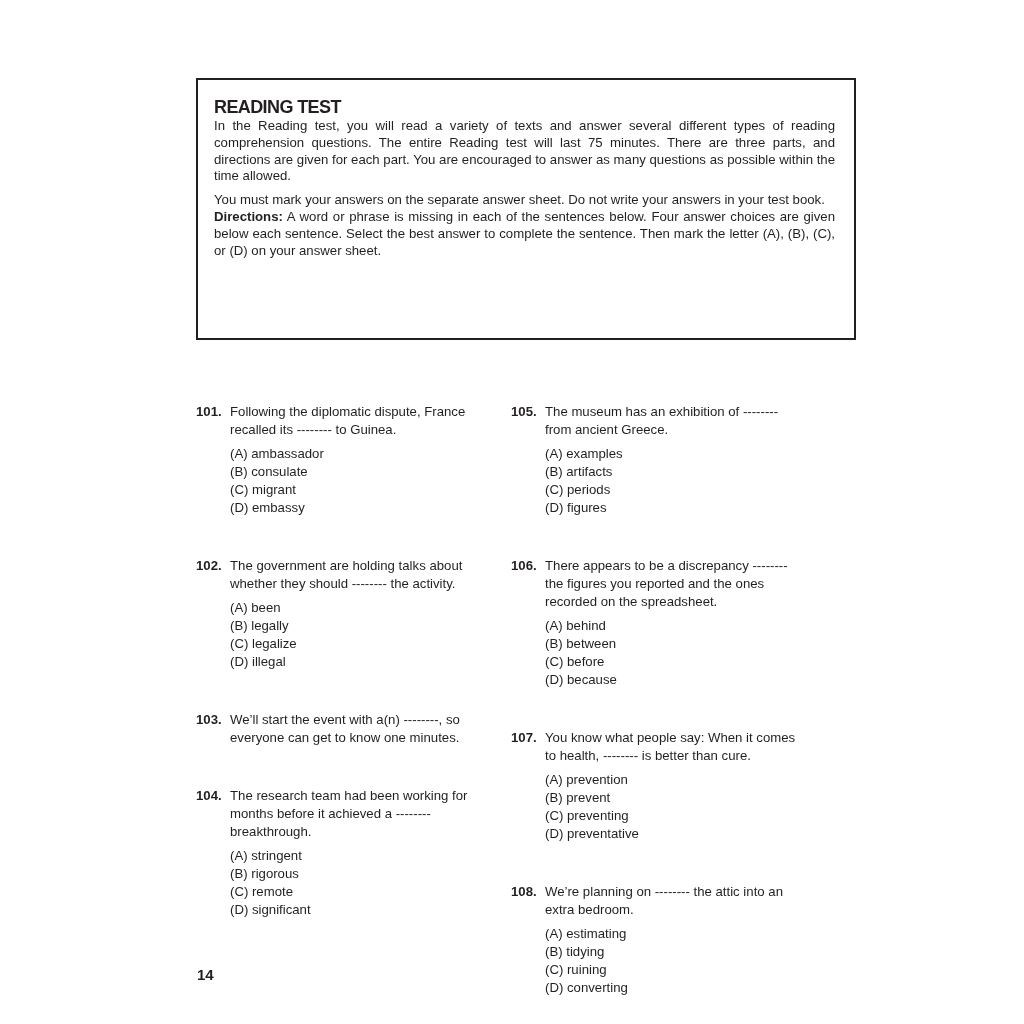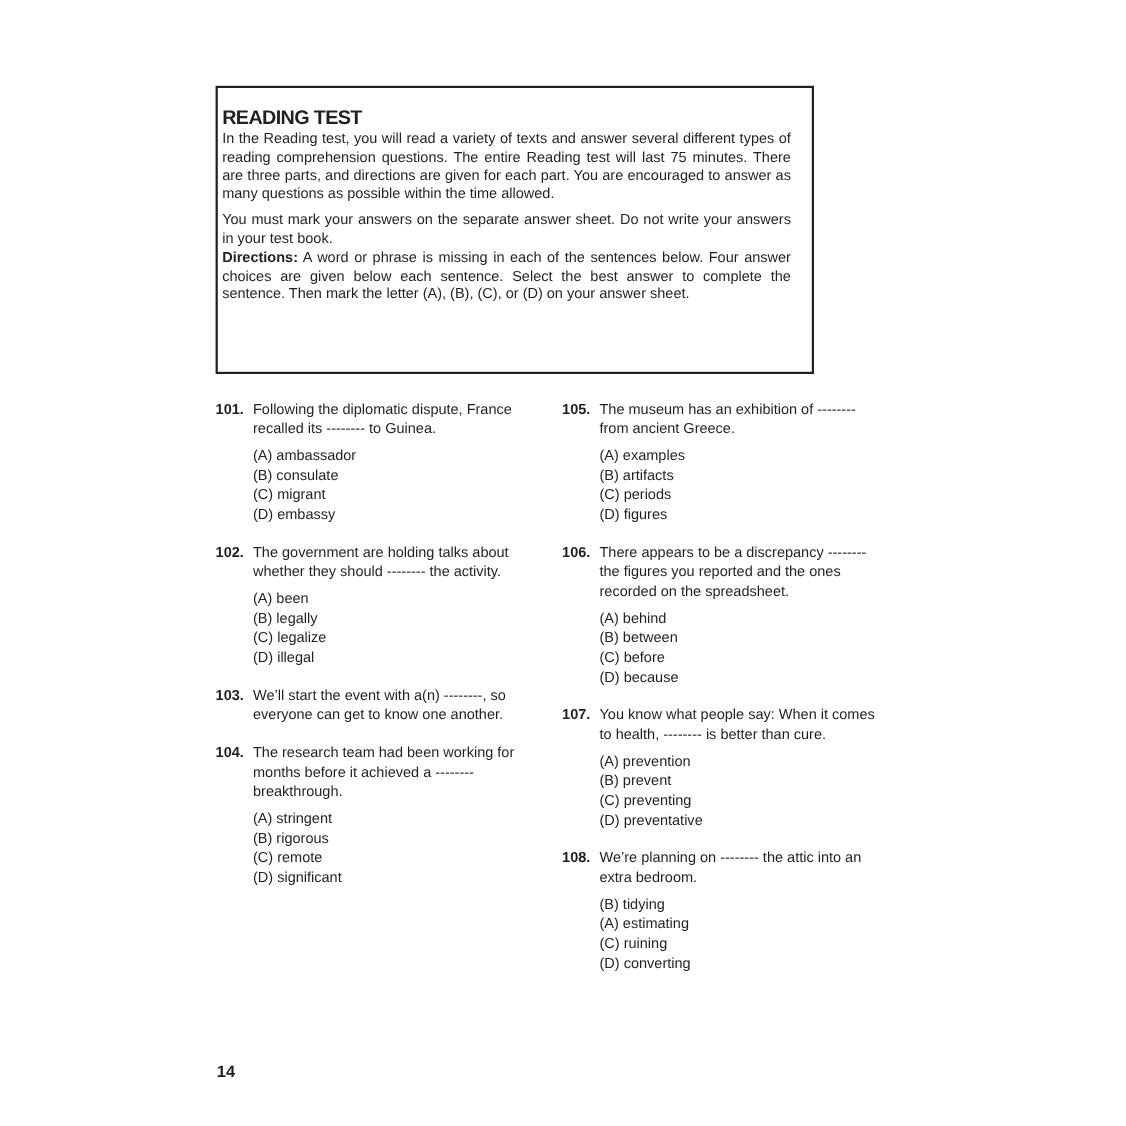--- a/index.html
+++ b/index.html
@@ -1,27 +1,27 @@
 <!DOCTYPE html>
 <html><head>
   <meta charset="utf-8">
   <style>
     html, body { margin: 0; padding: 0; background: #ffffff; }
     body { width: 1024px; height: 1024px; position: relative; overflow: hidden; color: #231f20; font-family: "Liberation Sans", sans-serif; }
-    .box { position: absolute; left: 196px; top: 78px; width: 544px; height: 262px; border: 2px solid #231f20; box-sizing: border-box; padding: 16px 19px 0 4px; }
+    .box { position: absolute; left: 196px; top: 78px; width: 660px; height: 262px; border: 2px solid #231f20; box-sizing: border-box; padding: 16px 19px 0 16px; }
     .box h1 { margin: 0; font-family: "Liberation Sans", sans-serif; font-weight: bold; font-size: 18px; letter-spacing: -0.6px; line-height: 22px; }
     .box h2 { margin: 16px 0 0 0; font-weight: bold; font-size: 18px; letter-spacing: -0.6px; line-height: 22px; }
     .box p { margin: 0; font-size: 13.2px; line-height: 16.8px; text-align: justify; }
     .box p.p2 { margin-top: 7px; }
     .box p.dir { margin-top: 0; }
     .box .dir-label { font-weight: bold; }
     .col { position: absolute; top: 363px; width: 290px; }
     .col.left { left: 196px; }
     .col.right { left: 511px; }
-    .q { position: relative; padding-left: 34px; margin-bottom: 16px; font-size: 13.2px; line-height: 18px; }
+    .q { position: relative; padding-left: 34px; margin-bottom: 16px; font-size: 13.2px; line-height: 18px; margin-top: 40px; }
     .q .num { position: absolute; left: 0; top: 0; font-weight: bold; }
     .q .stem { display: block; }
     .q ul { list-style: none; margin: 6px 0 0 0; padding: 0; }
     .q li { line-height: 18px; }
     .page-num { position: absolute; left: 197px; top: 966px; font-weight: bold; font-size: 15px; }
   </style>
 </head>
 <body>
 
 <div class="box">
@@ -47,21 +47,21 @@
     <span class="stem">The government are holding talks about whether they should -------- the activity.</span>
     <ul>
       <li>(A) been</li>
       <li>(B) legally</li>
       <li>(C) legalize</li>
       <li>(D) illegal</li>
     </ul>
   </div>
   <div class="q" style="margin-bottom:16px">
     <span class="num">103.</span>
-    <span class="stem">We’ll start the event with a(n) --------, so everyone can get to know one another.</span>
+    <span class="stem">We’ll start the event with a(n) --------, so everyone can get to know one minutes.</span>
   </div>
   <div class="q">
     <span class="num">104.</span>
     <span class="stem">The research team had been working for months before it achieved a -------- breakthrough.</span>
     <ul>
       <li>(A) stringent</li>
       <li>(B) rigorous</li>
       <li>(C) remote</li>
       <li>(D) significant</li>
     </ul>
@@ -96,21 +96,21 @@
       <li>(A) prevention</li>
       <li>(B) prevent</li>
       <li>(C) preventing</li>
       <li>(D) preventative</li>
     </ul>
   </div>
   <div class="q">
     <span class="num">108.</span>
     <span class="stem">We’re planning on -------- the attic into an extra bedroom.</span>
     <ul>
+      <li>(A) estimating</li>
       <li>(B) tidying</li>
-      <li>(A) estimating</li>
       <li>(C) ruining</li>
       <li>(D) converting</li>
     </ul>
   </div>
 </div>
 
 <div class="page-num">14</div>
 
 </body></html>

